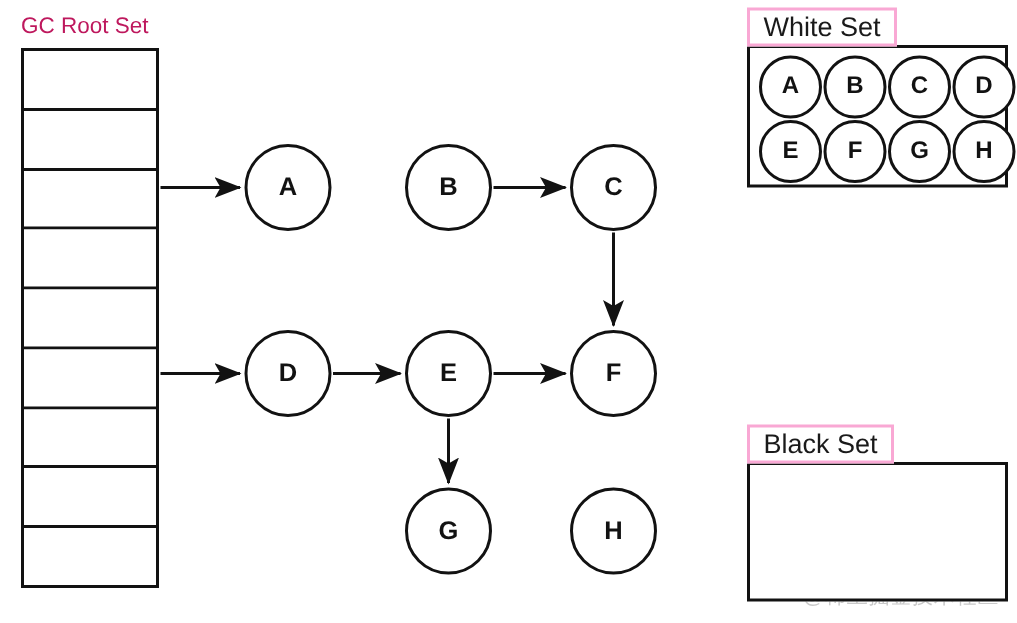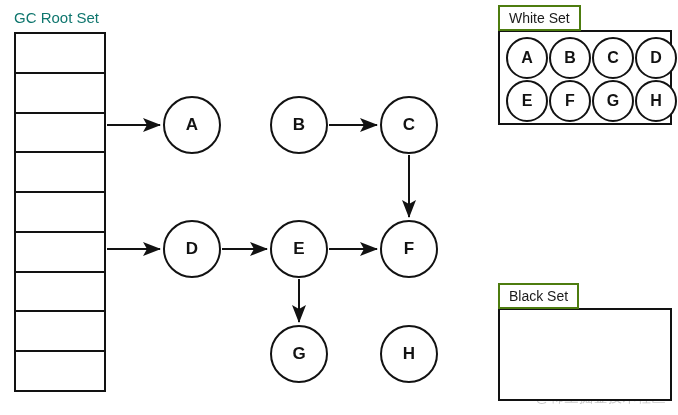--- a/index.html
+++ b/index.html
@@ -16,21 +16,21 @@
     height: 415px;
     background: #ffffff;
     overflow: hidden;
   }
   
   .gc-title {
     position: absolute;
     left: 14px;
     top: 9px;
     font-size: 15px;
-    color: #0f766e;
+    color: #be185d;
     line-height: 18px;
     white-space: nowrap;
   }
   .gc-table {
     position: absolute;
     left: 14px;
     top: 32px;
     width: 92px;
     height: 360px;
     border: 2px solid #121212;
@@ -74,28 +74,28 @@
   }
   
   .panel {
     position: absolute;
     box-sizing: border-box;
   }
   .panel-tab {
     position: absolute;
     left: 0;
     top: 0;
-    border: 2px solid #4d7c0f;
+    border: 2px solid #f9a8d4;
     background: #ffffff;
     box-sizing: border-box;
     height: 26px;
     padding: 0 9px;
     display: flex;
     align-items: center;
-    font-size: 14px;
+    font-size: 18px;
     color: #1a1a1a;
     white-space: nowrap;
     z-index: 3;
   }
   .panel-body {
     position: absolute;
     left: 0;
     border: 2px solid #121212;
     background: #ffffff;
     box-sizing: border-box;

